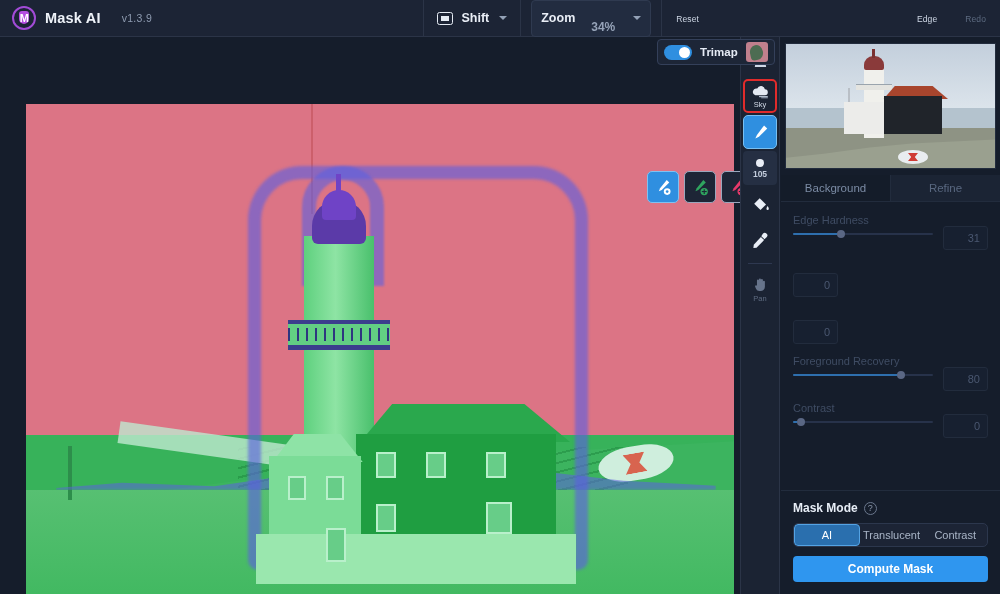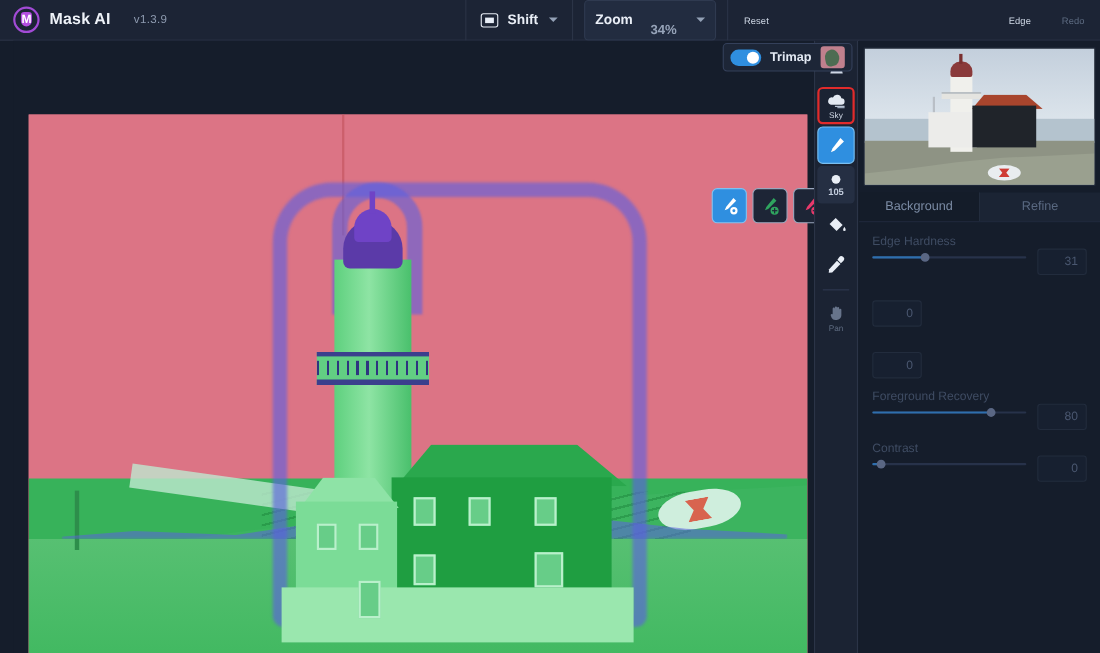--- a/index.html
+++ b/index.html
@@ -556,15 +556,27 @@
             <div class="knob2" style="left:calc(6% - 4px)"></div>
           </div>
         </div>
         <div class="sval">0</div>
       </div>
 
     </div>
 
     <div class="panel-spacer"></div>
 
+    <div class="mask-mode">
+      <div class="mm-head">
+        <span class="mm-title">Mask Mode</span>
+        <span class="qmark">?</span>
+      </div>
+      <div class="seg">
+        <div class="on">AI</div>
+        <div>Translucent</div>
+        <div>Contrast</div>
+      </div>
+      <div class="compute">Compute Mask</div>
+    </div>
 
   </div>
 </div>
 
 </body></html>

